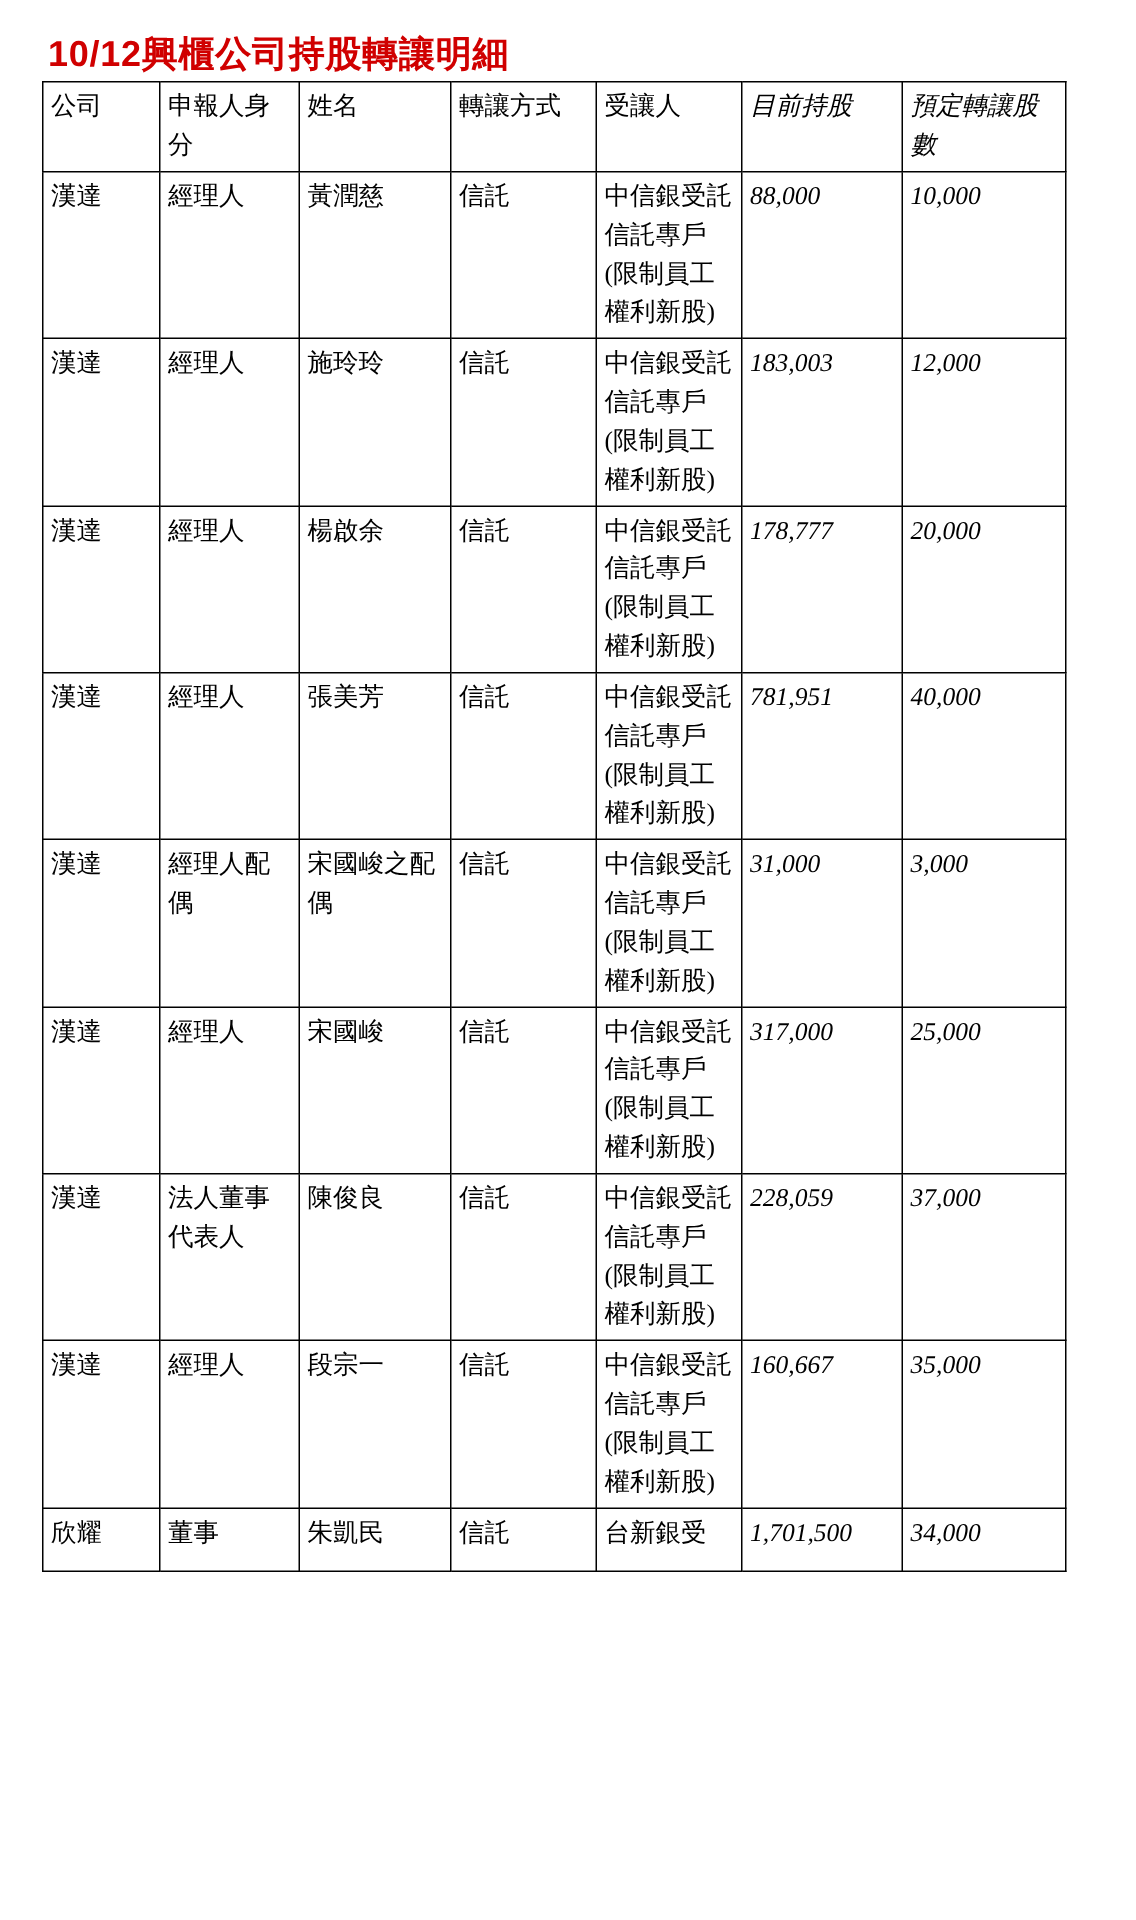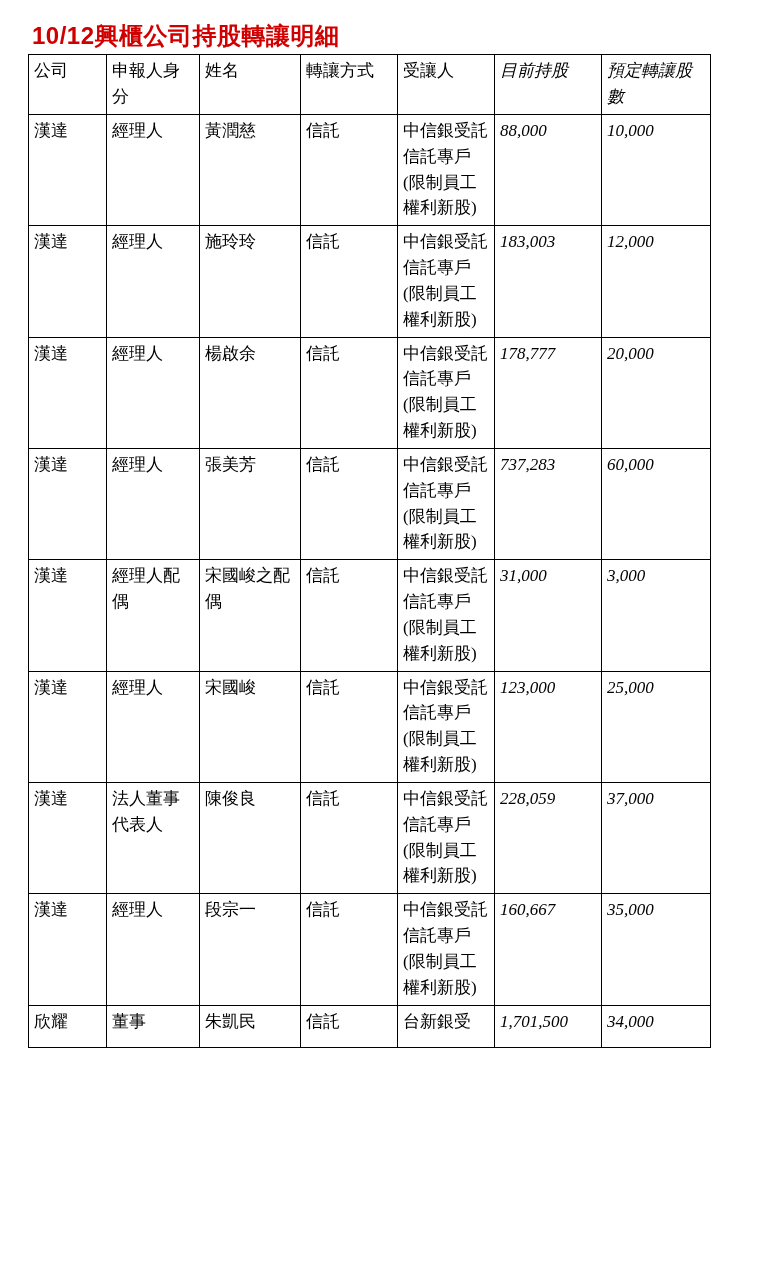--- a/index.html
+++ b/index.html
@@ -125,39 +125,39 @@
         <td>中信銀受託信託專戶(限制員工權利新股)</td>
         <td class="num">178,777</td>
         <td class="num">20,000</td>
       </tr>
       <tr>
         <td>漢達</td>
         <td>經理人</td>
         <td>張美芳</td>
         <td>信託</td>
         <td>中信銀受託信託專戶(限制員工權利新股)</td>
-        <td class="num">737,283</td>
-        <td class="num">60,000</td>
+        <td class="num">781,951</td>
+        <td class="num">40,000</td>
       </tr>
       <tr>
         <td>漢達</td>
         <td>經理人配偶</td>
         <td>宋國峻之配偶</td>
         <td>信託</td>
         <td>中信銀受託信託專戶(限制員工權利新股)</td>
         <td class="num">31,000</td>
         <td class="num">3,000</td>
       </tr>
       <tr>
         <td>漢達</td>
         <td>經理人</td>
         <td>宋國峻</td>
         <td>信託</td>
         <td>中信銀受託信託專戶(限制員工權利新股)</td>
-        <td class="num">123,000</td>
+        <td class="num">317,000</td>
         <td class="num">25,000</td>
       </tr>
       <tr>
         <td>漢達</td>
         <td>法人董事代表人</td>
         <td>陳俊良</td>
         <td>信託</td>
         <td>中信銀受託信託專戶(限制員工權利新股)</td>
         <td class="num">228,059</td>
         <td class="num">37,000</td>

